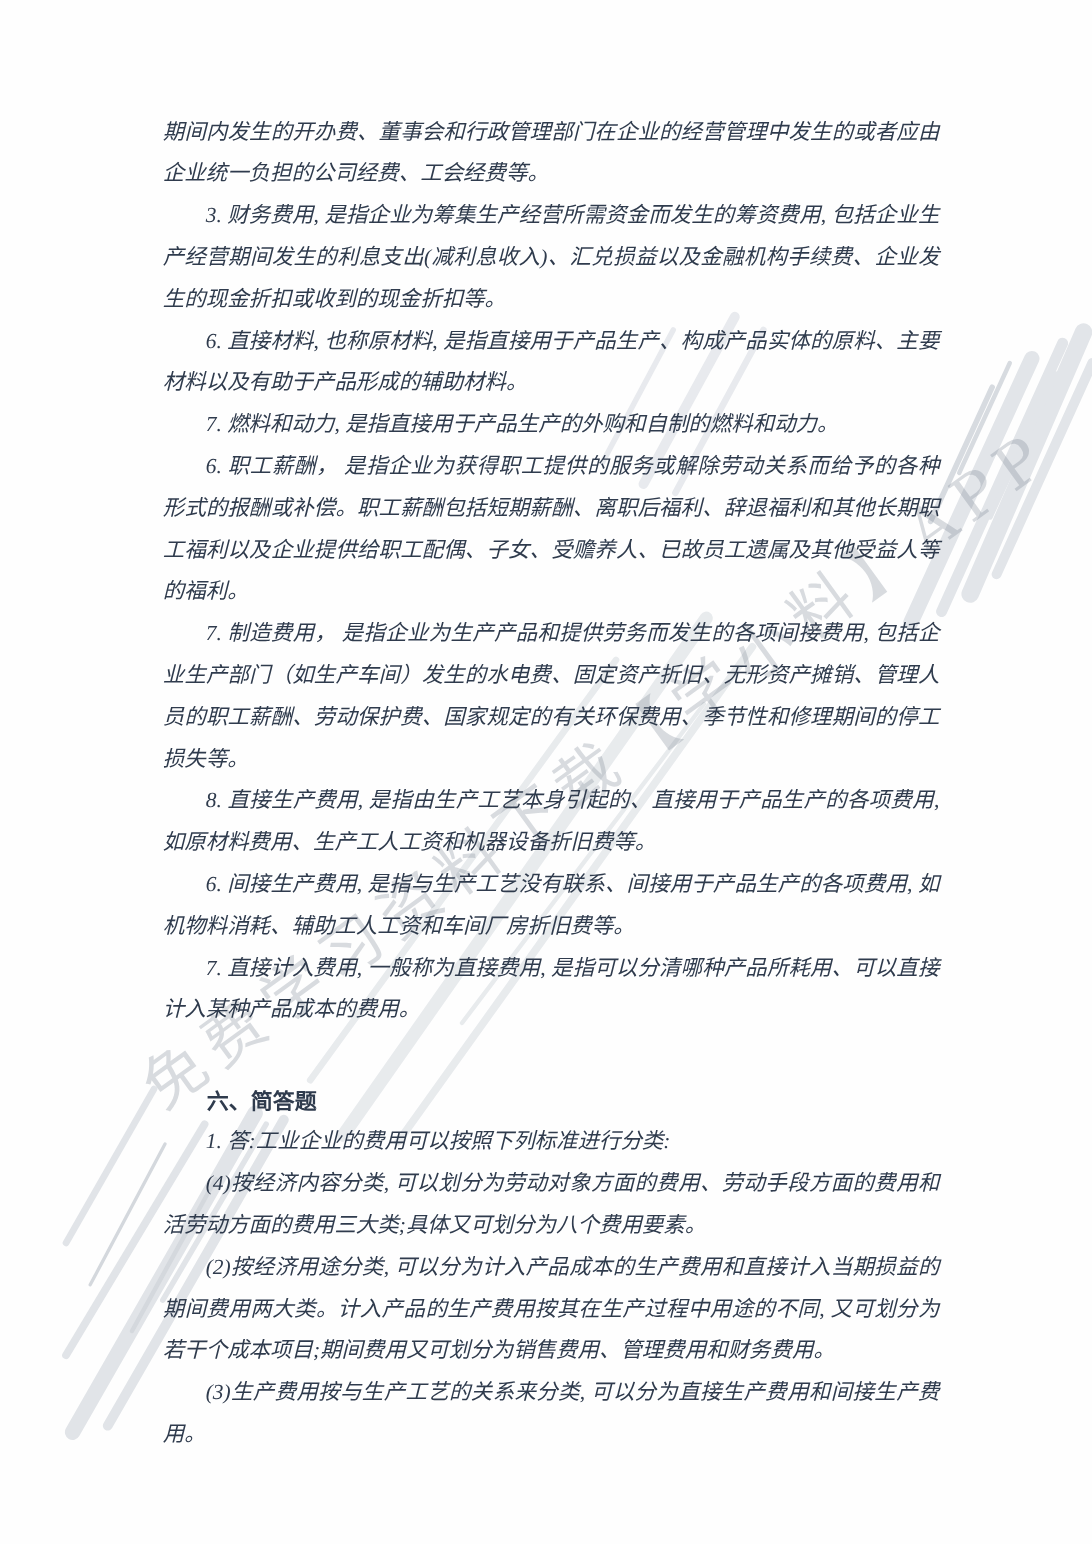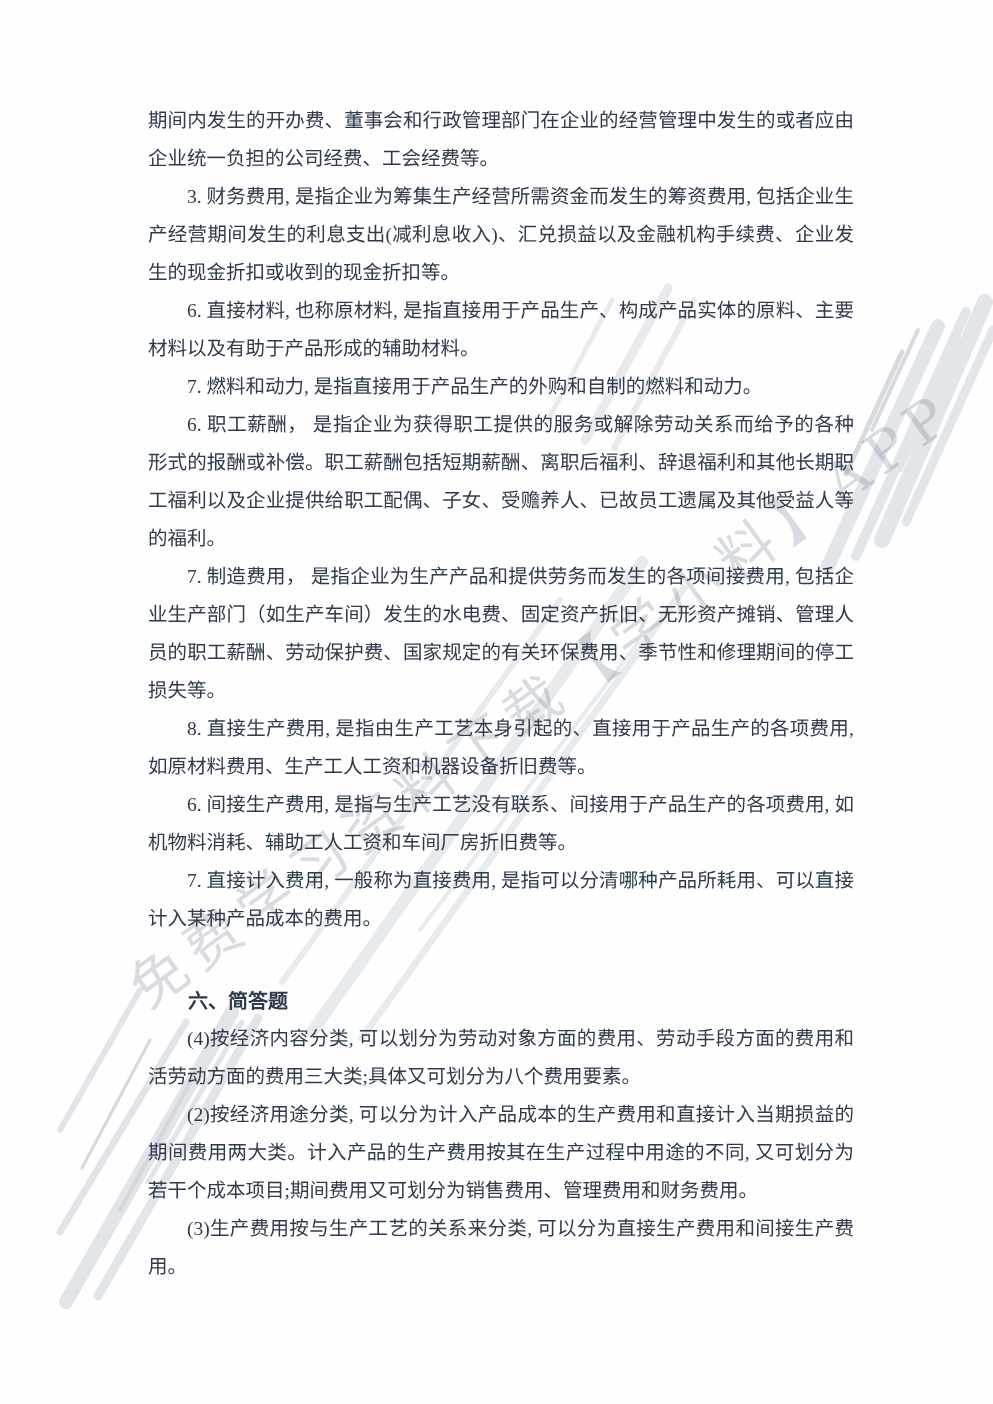--- a/index.html
+++ b/index.html
@@ -46,20 +46,21 @@
     width: 706px;
     z-index: 1;
     color: #2f3b4d;
     font-size: 19.5px;
     line-height: 38px;
     text-align: justify;
   }
   .para {
     margin: 0;
     text-indent: 2em;
+    font-style: italic;
   }
   .para.no-indent {
     text-indent: 0;
   }
   .heading {
     margin: 44px 0 0 0;
     text-indent: 2em;
     font-weight: bold;
     font-family: "DejaVu Sans", "Liberation Sans", sans-serif;
     font-size: 20px;
@@ -118,19 +119,20 @@
     <p class="para">6. 直接材料, 也称原材料, 是指直接用于产品生产、构成产品实体的原料、主要材料以及有助于产品形成的辅助材料。</p>
     <p class="para">7. 燃料和动力, 是指直接用于产品生产的外购和自制的燃料和动力。</p>
     <p class="para">6. 职工薪酬， 是指企业为获得职工提供的服务或解除劳动关系而给予的各种形式的报酬或补偿。职工薪酬包括短期薪酬、离职后福利、辞退福利和其他长期职工福利以及企业提供给职工配偶、子女、受赡养人、已故员工遗属及其他受益人等的福利。</p>
     <p class="para">7. 制造费用， 是指企业为生产产品和提供劳务而发生的各项间接费用, 包括企业生产部门（如生产车间）发生的水电费、固定资产折旧、无形资产摊销、管理人员的职工薪酬、劳动保护费、国家规定的有关环保费用、季节性和修理期间的停工损失等。</p>
     <p class="para">8. 直接生产费用, 是指由生产工艺本身引起的、直接用于产品生产的各项费用, 如原材料费用、生产工人工资和机器设备折旧费等。</p>
     <p class="para">6. 间接生产费用, 是指与生产工艺没有联系、间接用于产品生产的各项费用, 如机物料消耗、辅助工人工资和车间厂房折旧费等。</p>
     <p class="para">7. 直接计入费用, 一般称为直接费用, 是指可以分清哪种产品所耗用、可以直接计入某种产品成本的费用。</p>
 
     <p class="heading">六、简答题</p>
 
+    <p class="para">1. 答:工业企业的费用可以按照下列标准进行分类:</p>
     <p class="para">(4)按经济内容分类, 可以划分为劳动对象方面的费用、劳动手段方面的费用和活劳动方面的费用三大类;具体又可划分为八个费用要素。</p>
     <p class="para">(2)按经济用途分类, 可以分为计入产品成本的生产费用和直接计入当期损益的期间费用两大类。计入产品的生产费用按其在生产过程中用途的不同, 又可划分为若干个成本项目;期间费用又可划分为销售费用、管理费用和财务费用。</p>
     <p class="para">(3)生产费用按与生产工艺的关系来分类, 可以分为直接生产费用和间接生产费用。</p>
 
   </div>
 
 </div>
 
 </body></html>

